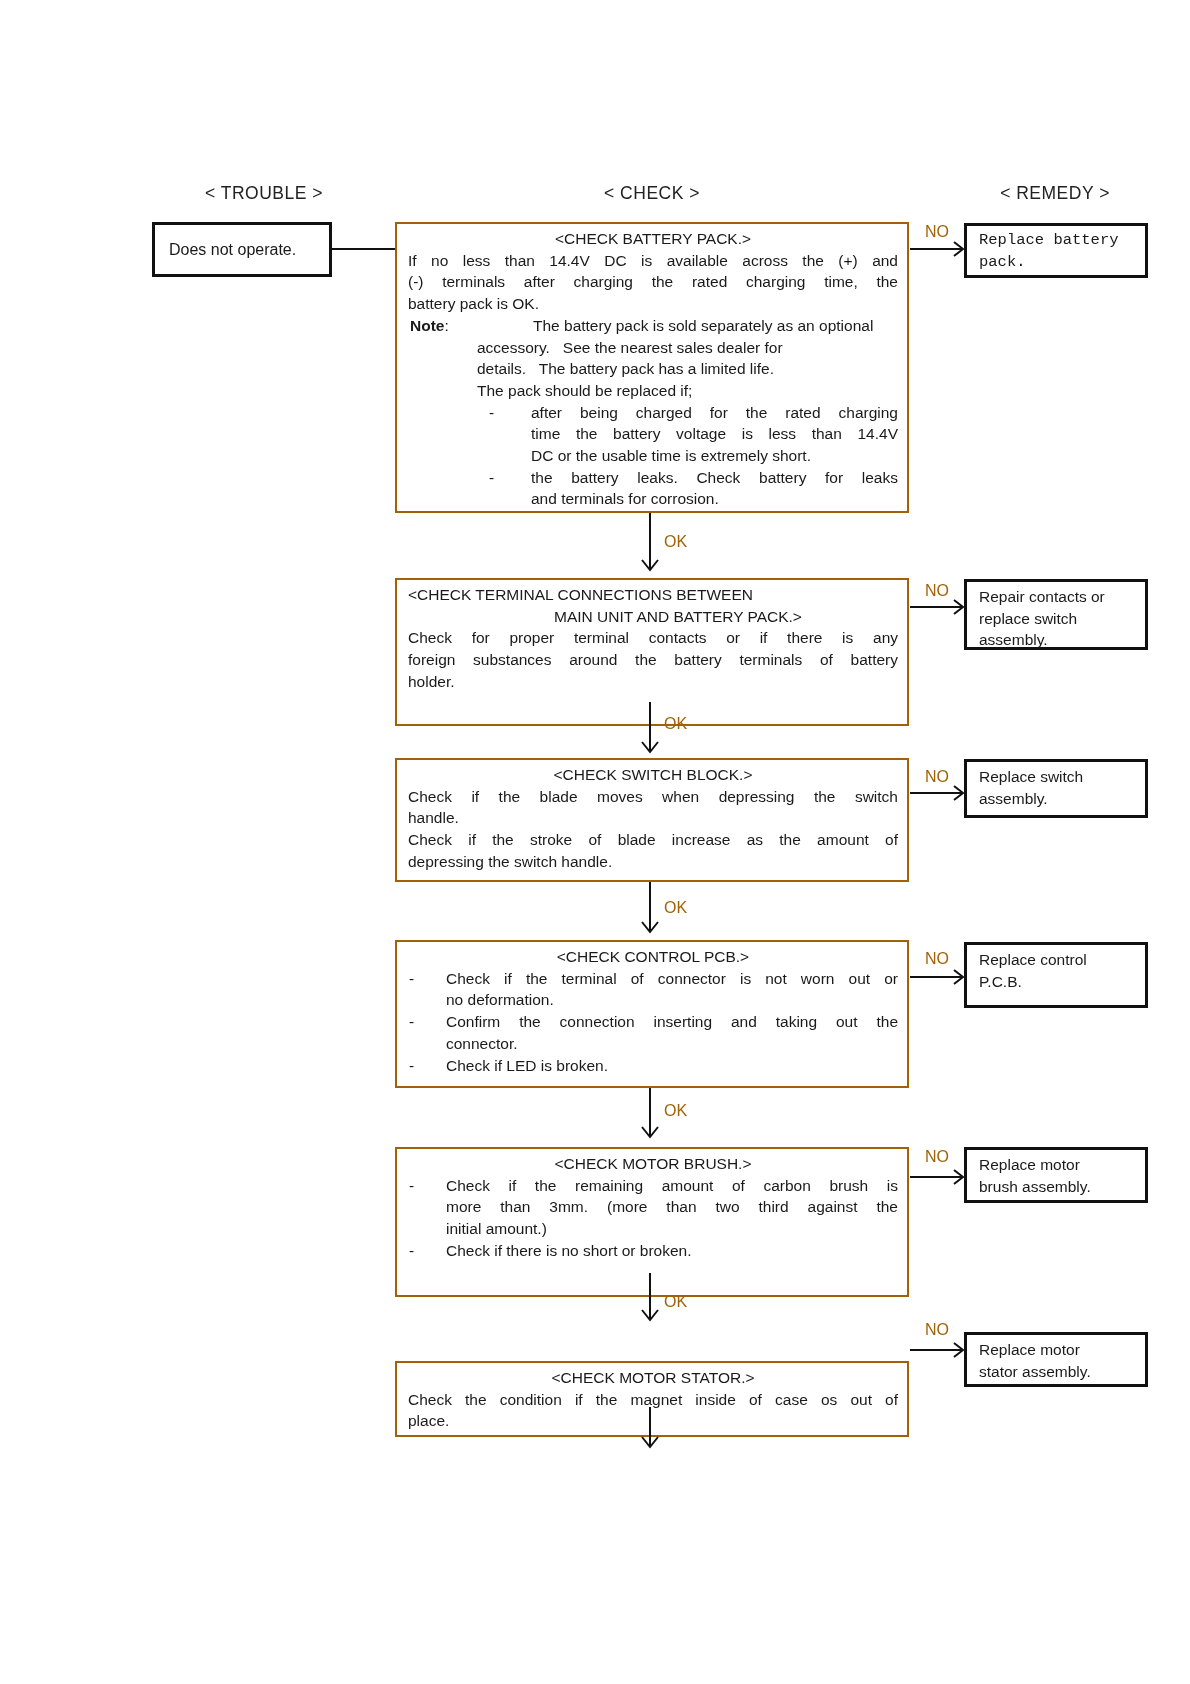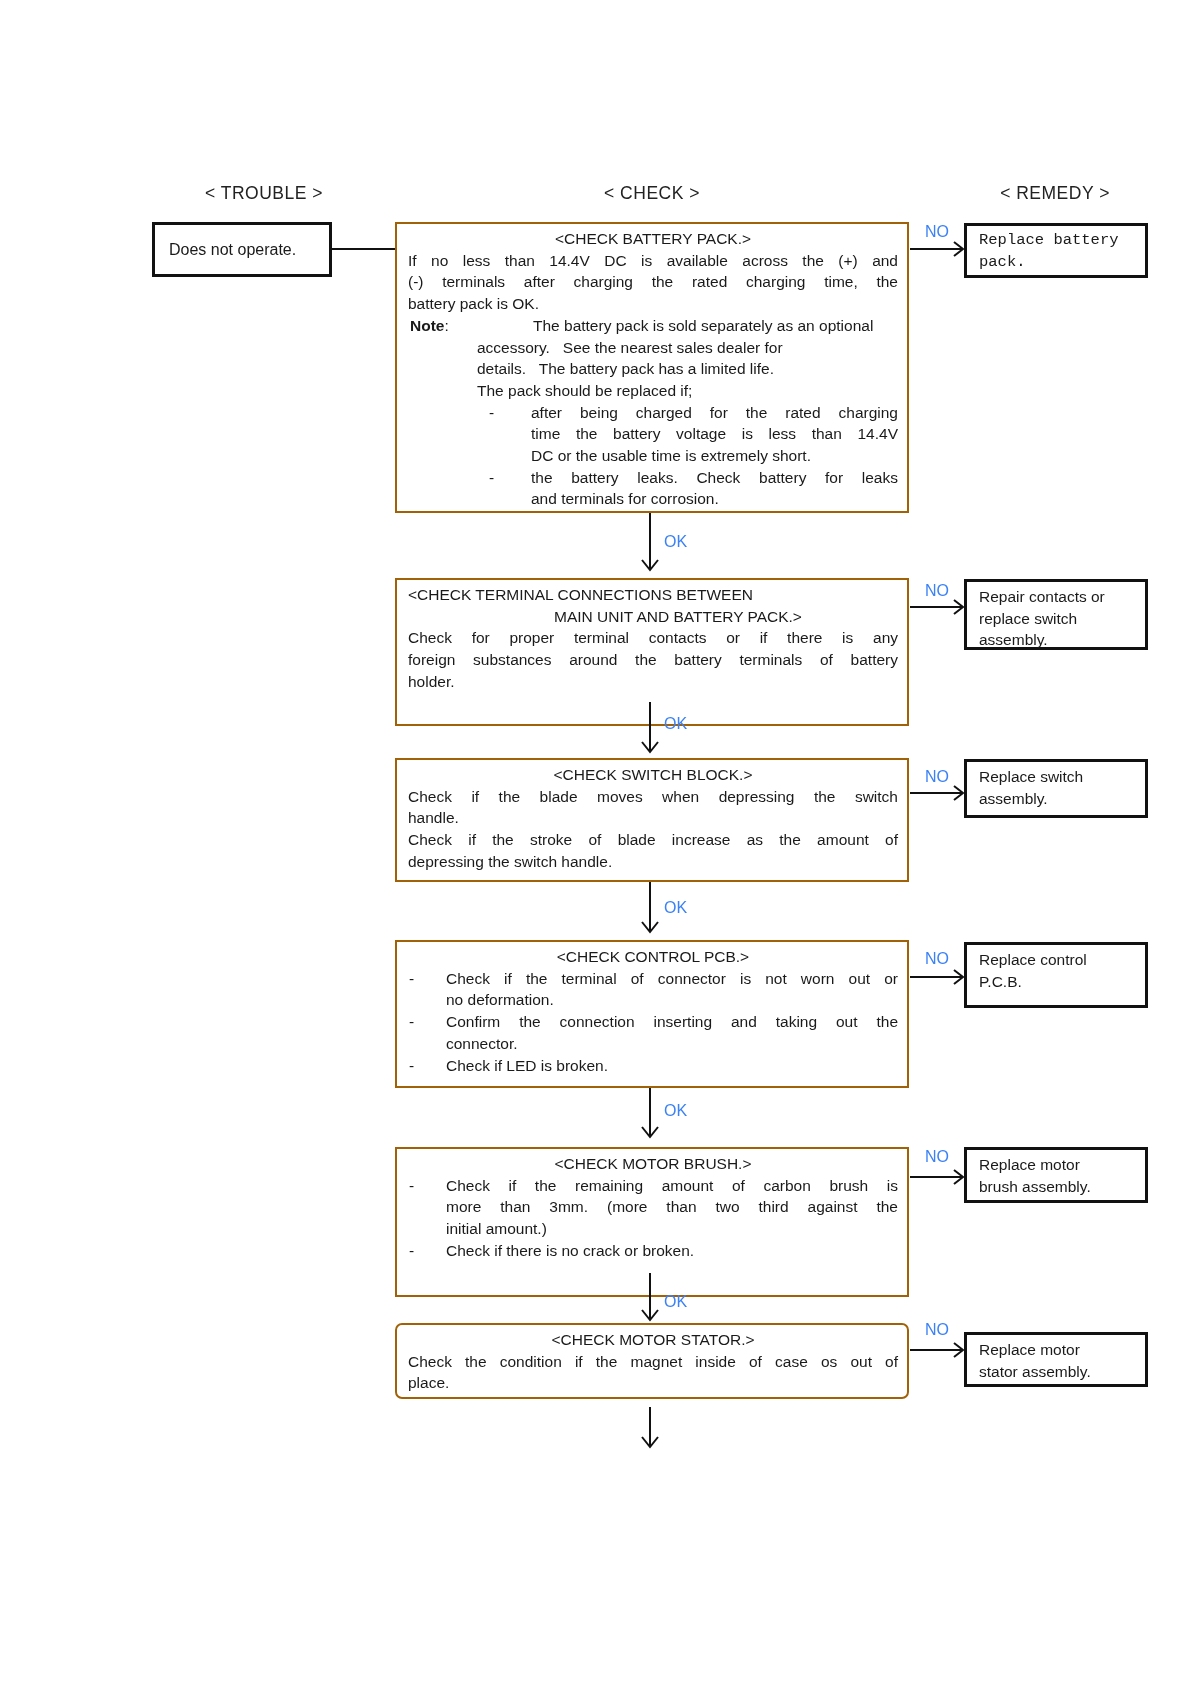--- a/index.html
+++ b/index.html
@@ -28,21 +28,21 @@
   .note-label { position:absolute; left:2px; }
   .note-label b { font-weight:bold; }
   .note-lines { margin-left:69px; }
   .note-lines .first { text-indent:56px; }
   .bullet { position:relative; }
   .bullet .marker { position:absolute; }
   .bn { margin-left:123px; }
   .bn .marker { left:-42px; }
   .bs { margin-left:38px; }
   .bs .marker { left:-37px; }
-  .lbl { position:absolute; font-size:16px; color:#3b82f6; }
+  .lbl { position:absolute; font-size:16px; color:#a16207; }
   .no-lbl { left:878px; width:54px; text-align:center; }
   .arrow { position:absolute; }
   svg line, svg polyline { stroke:#111; stroke-width:2; fill:none; }
 </style>
 </head>
 <body>
 
 <div class="page">
 
   <div class="hdr" style="left:132px;">&lt; TROUBLE &gt;</div>
@@ -179,40 +179,40 @@
   <div class="cbox" style="top:1147px; height:150px;">
     <div class="ctitle">&lt;CHECK MOTOR BRUSH.&gt;</div>
     <div class="bullet bs">
       <span class="marker">-</span>
       <div class="lj">Check if the remaining amount of carbon brush is</div>
       <div class="lj">more than 3mm. (more than two third against the</div>
       <div class="ll">initial amount.)</div>
     </div>
     <div class="bullet bs">
       <span class="marker">-</span>
-      <div class="ll">Check if there is no crack or broken.</div>
+      <div class="ll">Check if there is no short or broken.</div>
     </div>
   </div>
   <div class="lbl no-lbl" style="top:1146px;">NO</div>
   <svg class="arrow" style="left:878px; top:1166px;" width="56" height="22">
       <line x1="0" y1="11" x2="53" y2="11"></line>
       <polyline points="44,4 53,11 44,18"></polyline>
     </svg>
   <div class="rbox" style="top:1147px; height:56px;">
     <div>Replace motor</div>
     <div>brush assembly.</div>
   </div>
 
   <svg class="arrow" style="left:606px; top:1273px;" width="24" height="49">
       <line x1="12" y1="0" x2="12" y2="47"></line>
       <polyline points="4,37 12,47 20,37"></polyline>
     </svg>
   <div class="lbl" style="left:632px; top:1291px;">OK</div>
 
-  <div class="cbox" style="top:1323px; height:76px;border-radius:7px;">
+  <div class="cbox" style="top:1361px; height:76px;">
     <div class="ctitle">&lt;CHECK MOTOR STATOR.&gt;</div>
     <div class="lj">Check the condition if the magnet inside of case os out of</div>
     <div class="ll">place.</div>
   </div>
   <div class="lbl no-lbl" style="top:1319px;">NO</div>
   <svg class="arrow" style="left:878px; top:1339px;" width="56" height="22">
       <line x1="0" y1="11" x2="53" y2="11"></line>
       <polyline points="44,4 53,11 44,18"></polyline>
     </svg>
   <div class="rbox" style="top:1332px; height:55px;">

